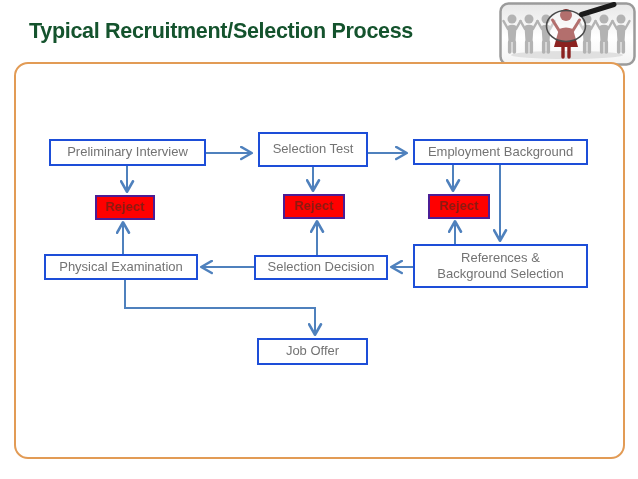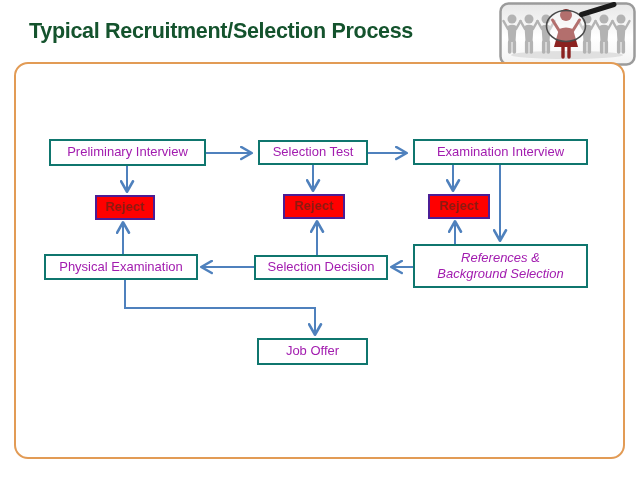--- a/index.html
+++ b/index.html
@@ -33,45 +33,45 @@
     background: #ffffff;
   }
 
   .connectors { position: absolute; left: 0; top: 0; width: 638px; height: 479px; z-index: 1; pointer-events: none; }
 
   .node {
     position: absolute;
     z-index: 2;
     box-sizing: border-box;
     background: #ffffff;
-    border: 2px solid #0f766e;
-    color: #a21caf;
+    border: 2px solid #1d4ed8;
+    color: #737373;
     font-size: 13px;
     display: flex;
     align-items: center;
     justify-content: center;
     text-align: center;
     line-height: 1.25;
   }
   .node.reject {
     background: #ff0000;
     border: 2px solid #4c1d95;
     color: #8b1a10;
     font-weight: bold;
   }
 
   .n-preliminary { left: 49px;  top: 139px; width: 157px; height: 27px; }
-  .n-selection-test { left: 258px; top: 140px; width: 110px; height: 25px; }
+  .n-selection-test { left: 258px; top: 132px; width: 110px; height: 35px; }
   .n-employment { left: 413px; top: 139px; width: 175px; height: 26px; }
   .n-reject1 { left: 95px;  top: 195px; width: 60px; height: 25px; }
   .n-reject2 { left: 283px; top: 194px; width: 62px; height: 25px; }
   .n-reject3 { left: 428px; top: 194px; width: 62px; height: 25px; }
   .n-physical { left: 44px;  top: 254px; width: 154px; height: 26px; }
   .n-decision { left: 254px; top: 255px; width: 134px; height: 25px; }
-  .n-references { left: 413px; top: 244px; width: 175px; height: 44px; flex-direction: column; font-style: italic; }
+  .n-references { left: 413px; top: 244px; width: 175px; height: 44px; flex-direction: column; }
   .n-joboffer { left: 257px; top: 338px; width: 111px; height: 27px; justify-content: center; }
 </style>
 </head>
 <body>
 
 <div class="slide">
 
   <div class="slide-title">Typical Recruitment/Selection Process</div>
 
   <svg class="logo" viewBox="0 0 137 64" aria-hidden="true">
@@ -166,21 +166,21 @@
     </g>
   </svg>
 
   <div class="node n-preliminary">
     <span>Preliminary Interview</span>
   </div>
   <div class="node n-selection-test">
     <span>Selection Test</span>
   </div>
   <div class="node n-employment">
-    <span>Examination Interview</span>
+    <span>Employment Background</span>
   </div>
 
   <div class="node reject n-reject1">
     <span>Reject</span>
   </div>
   <div class="node reject n-reject2">
     <span>Reject</span>
   </div>
   <div class="node reject n-reject3">
     <span>Reject</span>

